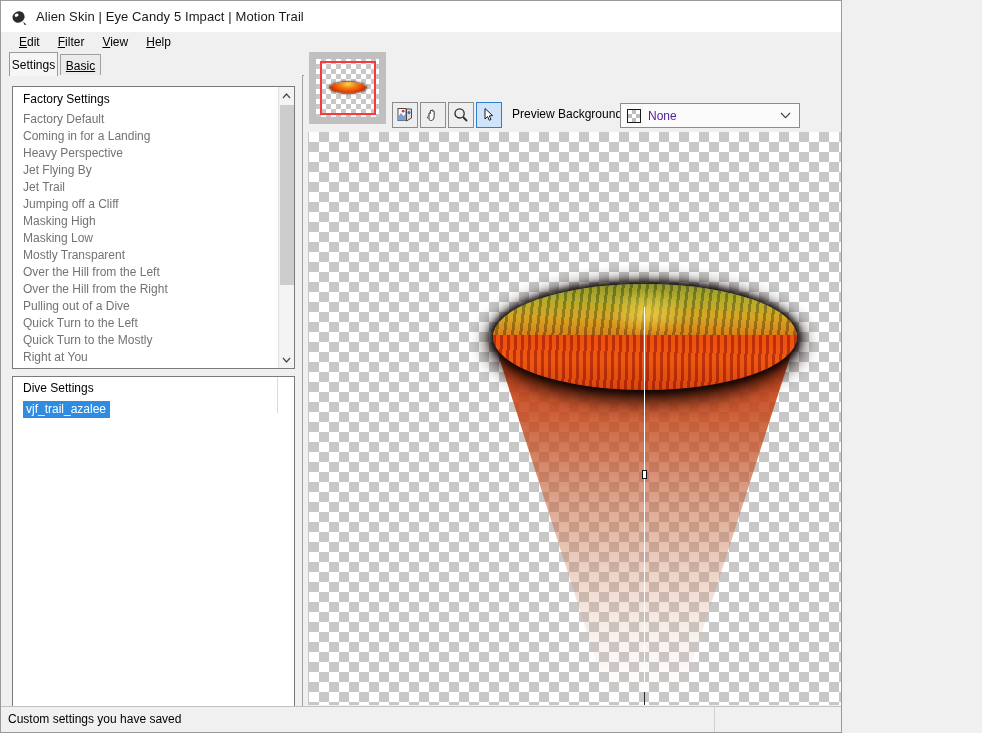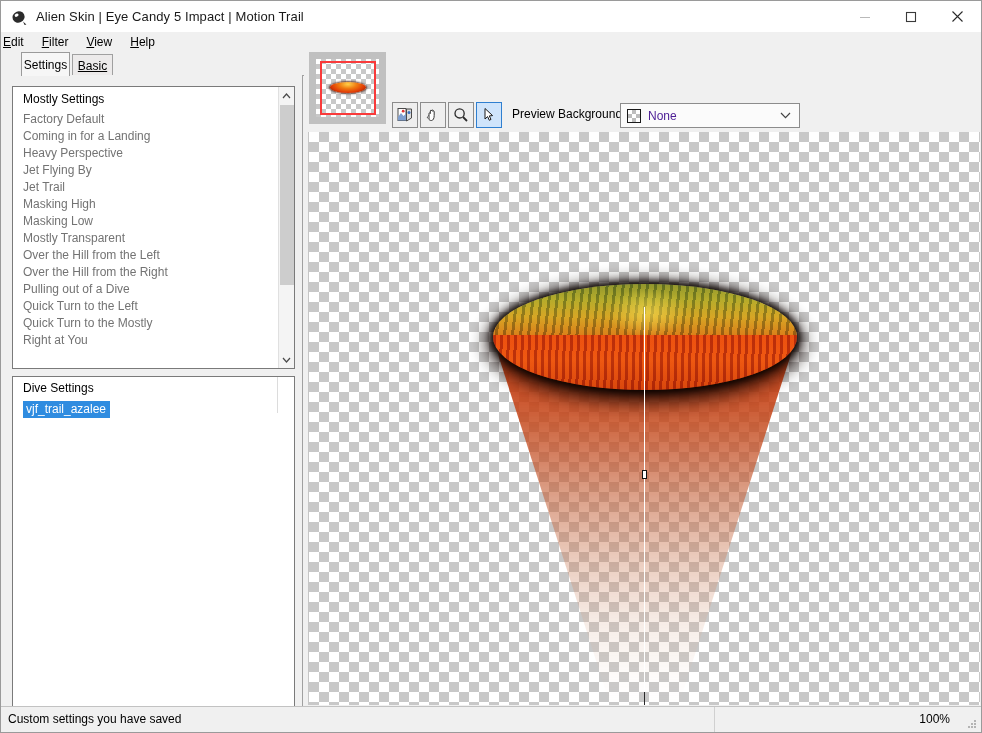--- a/index.html
+++ b/index.html
@@ -8,21 +8,21 @@
     width:982px; height:733px;
     font-family:"Liberation Sans", sans-serif;
     font-size:12px;
     color:#000;
     background:#f0f0f0;
     overflow:hidden;
     -webkit-font-smoothing:none;
   }
   #app {
     position:relative;
-    width:982px; height:733px;
+    width:842px; height:733px;
     background:#f0f0f0;
     border:1px solid #9a9a9a;
     overflow:hidden;
   }
 
   
   #titlebar {
     position:absolute; left:0; top:0; width:980px; height:31px;
     background:#ffffff;
     display:flex; align-items:center;
@@ -42,32 +42,32 @@
     display:flex; align-items:center; justify-content:center;
     color:#3a3a3a;
   }
   .wc:last-child { width:47px; }
 
   
   #menubar {
     position:absolute; left:0; top:31px; width:980px; height:20px;
     background:#f0f0f0;
     display:flex; align-items:center;
-    padding-left:2px;
+    padding-left:18px;
   }
   .menu-item {
     font-size:12px; color:#000;
     margin-right:18px;
     white-space:nowrap;
   }
   .menu-item u { text-decoration:underline; }
 
   
   #tabstrip {
-    position:absolute; left:16px; top:51px; width:302px; height:24px;
+    position:absolute; left:4px; top:51px; width:302px; height:24px;
     background:#f0f0f0;
   }
   .tab {
     position:absolute; top:2px; height:22px;
     display:flex; align-items:center; justify-content:center;
     font-size:12px; color:#000;
     border:1px solid #a0a0a0;
     border-bottom:none;
     background:#eceaea;
   }
@@ -367,26 +367,27 @@
 
   <div id="tabstrip">
     <div class="tab active" id="tab-settings">Settings</div>
     <div class="tab" id="tab-basic">Basic</div>
   </div>
 
   <div id="leftpanel">
 
     <div id="presets-box">
       <div id="presets-list">
-          <div class="preset-group">Mostly Settings</div>
+          <div class="preset-group">Factory Settings</div>
           <div class="preset-item">Factory Default</div>
           <div class="preset-item">Coming in for a Landing</div>
           <div class="preset-item">Heavy Perspective</div>
           <div class="preset-item">Jet Flying By</div>
           <div class="preset-item">Jet Trail</div>
+          <div class="preset-item">Jumping off a Cliff</div>
           <div class="preset-item">Masking High</div>
           <div class="preset-item">Masking Low</div>
           <div class="preset-item">Mostly Transparent</div>
           <div class="preset-item">Over the Hill from the Left</div>
           <div class="preset-item">Over the Hill from the Right</div>
           <div class="preset-item">Pulling out of a Dive</div>
           <div class="preset-item">Quick Turn to the Left</div>
           <div class="preset-item">Quick Turn to the Mostly</div>
           <div class="preset-item">Right at You</div>
         </div>

